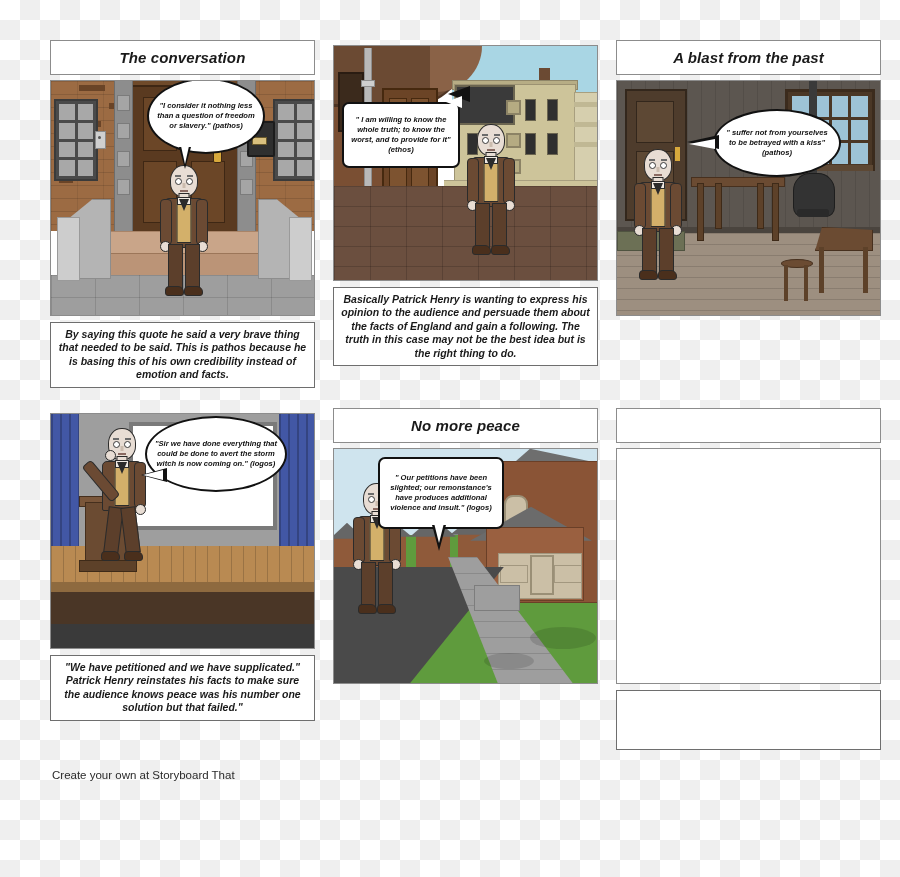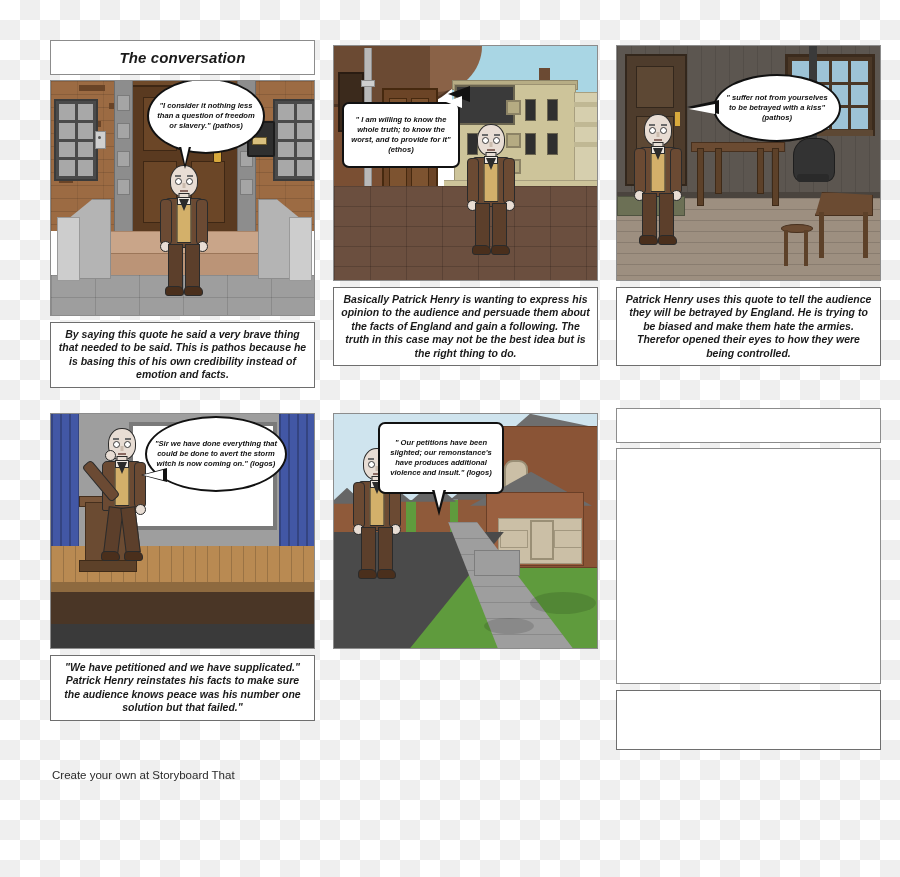--- a/index.html
+++ b/index.html
@@ -367,20 +367,21 @@
         </div>
 
         <div class="bubble bub-rect" style="left:8px;top:56px;width:118px;height:66px;">" I am willing to know the whole truth; to know the worst, and to provide for it" (ethos)</div>
         <div class="tail" style="left:114px;top:40px;border-top:8px solid transparent;border-bottom:8px solid transparent;border-right:22px solid #111;"></div>
         <div class="tail" style="left:112px;top:50px;border-top:6px solid transparent;border-bottom:6px solid transparent;border-right:16px solid #fff;"></div>
       </div>
       <div class="caption">Basically Patrick Henry is wanting to express his opinion to the audience and persuade them about the facts of England and gain a following. The truth in this case may not be the best idea but is the right thing to do.</div>
     </div>
 
     <div class="cell">
+      <div class="title">A blast from the past</div>
       <div class="panel">
         <div class="abs p3-wall"></div>
         <div class="abs p3-base"></div>
         <div class="abs p3-floor"></div>
         <div class="abs p3-door">
           <div class="p3-doorp" style="left:9px;top:10px;width:36px;height:40px;"></div>
           <div class="p3-doorp" style="left:9px;top:60px;width:36px;height:56px;"></div>
         </div>
         <div class="abs p3-dknob"></div>
         <div class="abs p3-rug"></div>
@@ -439,21 +440,20 @@
               <div class="ch-leg" style="right:0;"></div>
             <div class="ch-shoe" style="left:-3px;"></div>
               <div class="ch-shoe" style="right:-3px;"></div>
           </div>
         </div>
 
         <div class="bubble bub-oval" style="left:96px;top:28px;width:128px;height:68px;">" suffer not from yourselves to be betrayed with a kiss" (pathos)</div>
         <div class="tail" style="left:70px;top:54px;border-top:7px solid transparent;border-bottom:7px solid transparent;border-right:32px solid #111;"></div>
         <div class="tail" style="left:72px;top:58px;border-top:5px solid transparent;border-bottom:5px solid transparent;border-right:26px solid #fff;"></div>
       </div>
-      <div class="caption">Patrick Henry uses this quote to tell the audience they will be betrayed by England. He is trying to be biased and make them hate the armies. Therefor opened their eyes to how they were being controlled.</div>
     </div>
   </div>
 
   <div class="row row2">
 
     <div class="cell">
       <div class="panel">
         <div class="abs p4-back"></div>
         <div class="abs p4-screen"></div>
         <div class="abs p4-curtL"></div>
@@ -493,20 +493,21 @@
         </div>
 
         <div class="bubble bub-oval" style="left:94px;top:2px;width:142px;height:76px;">"Sir we have done everything that could be done to avert the storm witch is now coming on." (logos)</div>
         <div class="tail" style="left:90px;top:54px;border-top:7px solid transparent;border-bottom:7px solid transparent;border-right:26px solid #111;"></div>
         <div class="tail" style="left:92px;top:56px;border-top:5px solid transparent;border-bottom:5px solid transparent;border-right:20px solid #fff;"></div>
       </div>
       <div class="caption cap-tall">"We have petitioned and we have supplicated." Patrick Henry reinstates his facts to make sure the audience knows peace was his number one solution but that failed."</div>
     </div>
 
     <div class="cell">
+      <div class="title">No more peace</div>
       <div class="panel">
         <div class="abs p5-sky"></div>
         <div class="abs p5-grass"></div>
         <div class="abs p5-hfar" style="left:0;top:86px;width:26px;height:32px;"></div>
         <div class="abs p5-hroof" style="left:-4px;top:74px;width:34px;height:16px;"></div>
         <div class="abs p5-hfar" style="left:40px;top:84px;width:32px;height:34px;"></div>
         <div class="abs p5-hroof" style="left:34px;top:70px;width:44px;height:18px;"></div>
         <div class="abs p5-hfar" style="left:82px;top:84px;width:34px;height:34px;"></div>
         <div class="abs p5-hroof" style="left:76px;top:68px;width:46px;height:20px;"></div>
         <div class="abs p5-hfar" style="left:124px;top:82px;width:36px;height:36px;"></div>

